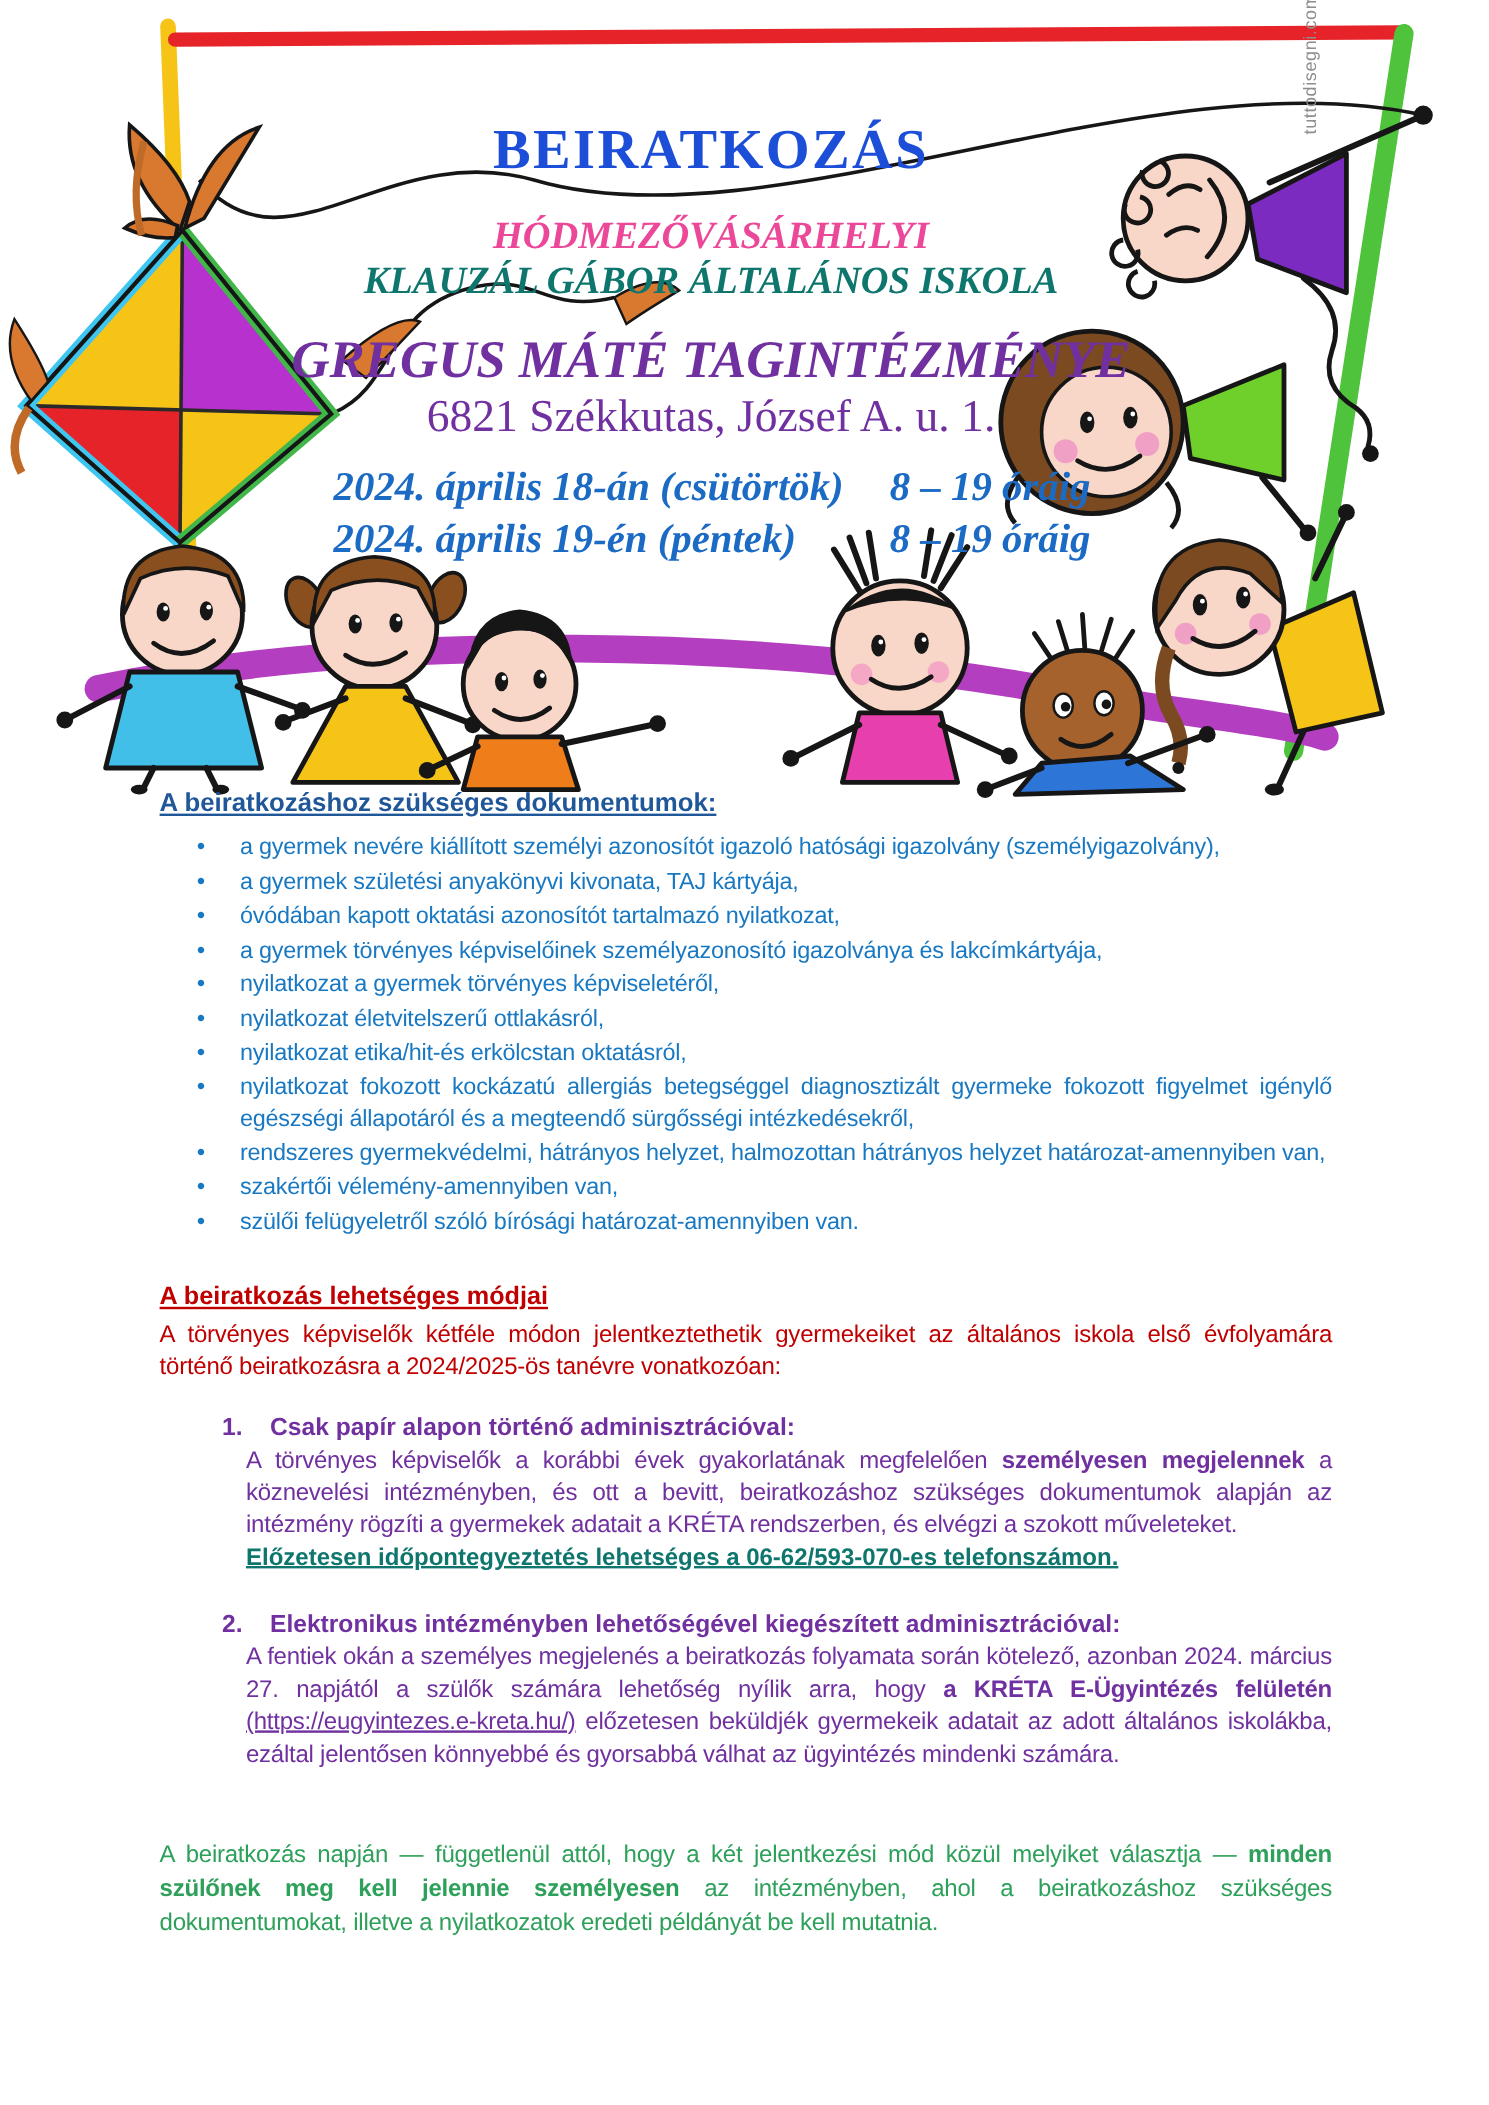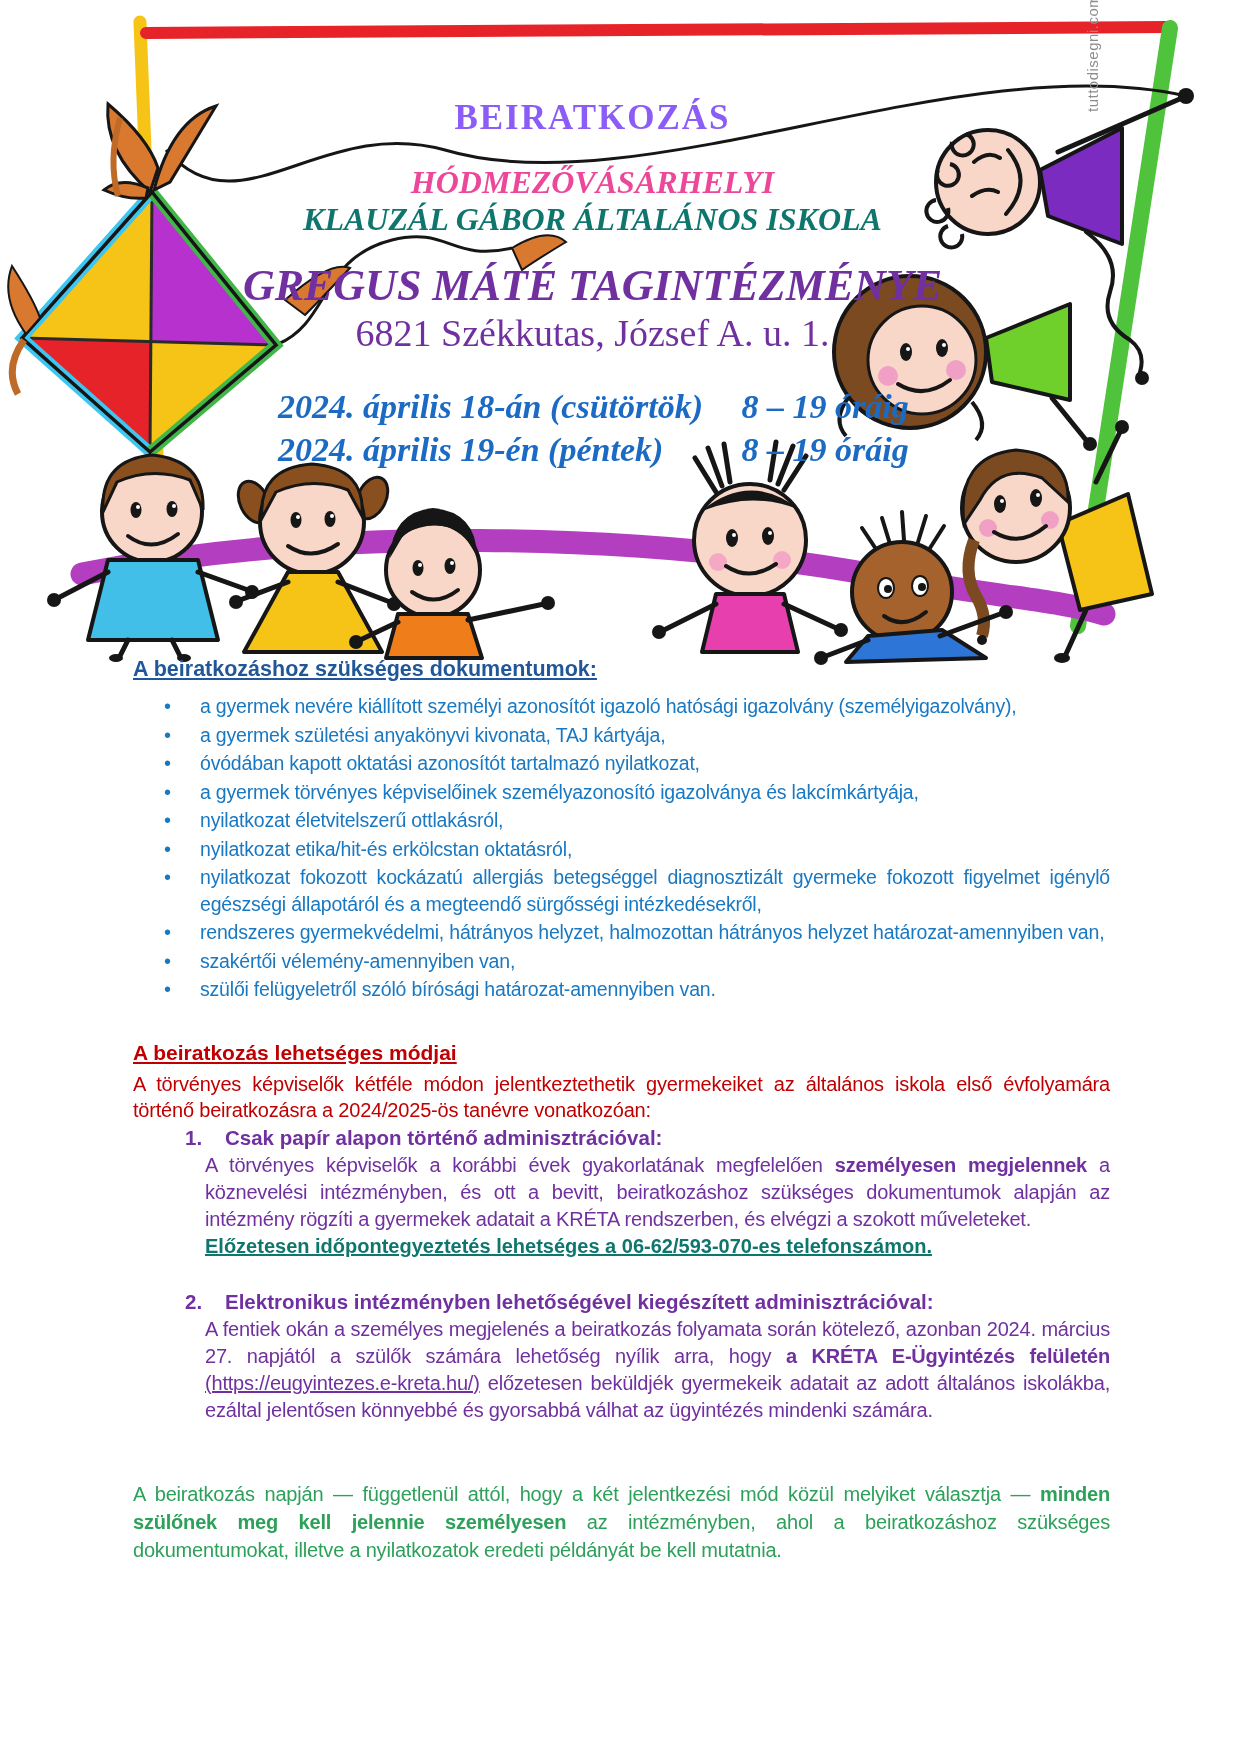--- a/index.html
+++ b/index.html
@@ -4,39 +4,39 @@
 <style>
   html,body{margin:0;padding:0;background:#ffffff;}
   .page{position:relative;width:1241px;height:1754px;background:#ffffff;overflow:hidden;
         font-family:"Liberation Sans",sans-serif;}
   .art{position:absolute;top:0;left:0;pointer-events:none;}
   .watermark{position:absolute;top:112px;left:1084px;transform-origin:0 0;transform:rotate(-90deg);
              font:15px "Liberation Sans",sans-serif;color:#8e8e8e;letter-spacing:.5px;white-space:nowrap;}
   
   .hdr{position:absolute;left:0;top:0;width:1185px;text-align:center;
        font-family:"Liberation Serif",serif;}
-  .title{margin-top:98px;font-size:35px;font-weight:700;letter-spacing:2px;color:#8b5cf6;}
+  .title{margin-top:98px;font-size:47px;font-weight:700;letter-spacing:2px;color:#1d4ed8;}
   .school{margin-top:26px;font-size:32px;font-weight:700;font-style:italic;color:#ec4899;line-height:37px;}
   .school2{font-size:32px;font-weight:700;font-style:italic;color:#0f766e;line-height:37px;}
   .branch{margin-top:24px;font-size:44px;font-weight:700;font-style:italic;color:#7030a0;line-height:48px;}
   .address{font-size:38px;font-weight:400;color:#7030a0;line-height:46px;}
   .dates{position:absolute;left:258px;top:388px;font-family:"Liberation Serif",serif;
          font-size:34px;font-weight:700;font-style:italic;color:#1b6ac4;margin-left:20px;}
   .dates .row{height:43px;white-space:nowrap;}
   .dates .d{display:inline-block;width:455px;}
   
   .bodytxt{position:absolute;left:133px;top:655px;width:977px;}
   .doc-h{font-size:21.5px;line-height:28px;font-weight:700;color:#1f5799;text-decoration:underline;}
   ul.docs{list-style:none;margin:10px 0 0 0;padding:0;}
   ul.docs li{position:relative;padding-left:67px;font-size:19.5px;line-height:26.5px;
              letter-spacing:-0.2px;color:#1878c2;text-align:justify;margin-bottom:2px;}
   ul.docs li::before{content:"•";position:absolute;left:31px;top:0;color:#1878c2;font-size:20px;}
   .red-h{margin-top:36px;font-size:21px;line-height:28px;font-weight:700;color:#c00000;text-decoration:underline;}
   .red-p{margin-top:4px;font-size:20px;line-height:26.5px;color:#c00000;text-align:justify;letter-spacing:-0.2px;}
-  .m-title{margin-top:0;padding-left:52px;font-size:20.5px;line-height:28px;font-weight:700;color:#7030a0;}
+  .m-title{margin-top:24px;padding-left:52px;font-size:20.5px;line-height:28px;font-weight:700;color:#7030a0;}
   .m-title .num{display:inline-block;width:40px;}
   .m-body{padding-left:72px;font-size:20px;line-height:27px;color:#7030a0;text-align:justify;letter-spacing:-0.2px;}
   .m-phone{padding-left:72px;font-size:20px;line-height:27px;color:#0f766e;font-weight:700;text-decoration:underline;margin-bottom:28px;}
   .b{font-weight:700;}
   .u{text-decoration:underline;}
   .closing{margin-top:56px;font-size:20px;line-height:28px;color:#2da05a;text-align:justify;letter-spacing:-0.2px;}
 </style>
 </head>
 <body>
 
@@ -225,20 +225,21 @@
     </div>
   </div>
 
   <div class="bodytxt">
     <div class="doc-h">A beiratkozáshoz szükséges dokumentumok:</div>
     <ul class="docs">
       <li>a gyermek nevére kiállított személyi azonosítót igazoló hatósági igazolvány (személyigazolvány),</li>
       <li>a gyermek születési anyakönyvi kivonata, TAJ kártyája,</li>
       <li>óvódában kapott oktatási azonosítót tartalmazó nyilatkozat,</li>
       <li>a gyermek törvényes képviselőinek személyazonosító igazolványa és lakcímkártyája,</li>
+      <li>nyilatkozat a gyermek törvényes képviseletéről,</li>
       <li>nyilatkozat életvitelszerű ottlakásról,</li>
       <li>nyilatkozat etika/hit-és erkölcstan oktatásról,</li>
       <li>nyilatkozat fokozott kockázatú allergiás betegséggel diagnosztizált gyermeke fokozott figyelmet igénylő egészségi állapotáról és a megteendő sürgősségi intézkedésekről,</li>
       <li>rendszeres gyermekvédelmi, hátrányos helyzet, halmozottan hátrányos helyzet határozat-amennyiben van,</li>
       <li>szakértői vélemény-amennyiben van,</li>
       <li>szülői felügyeletről szóló bírósági határozat-amennyiben van.</li>
     </ul>
 
     <div class="red-h">A beiratkozás lehetséges módjai</div>
     <div class="red-p">A törvényes képviselők kétféle módon jelentkeztethetik gyermekeiket az általános iskola első évfolyamára történő beiratkozásra a 2024/2025-ös tanévre vonatkozóan:</div>

